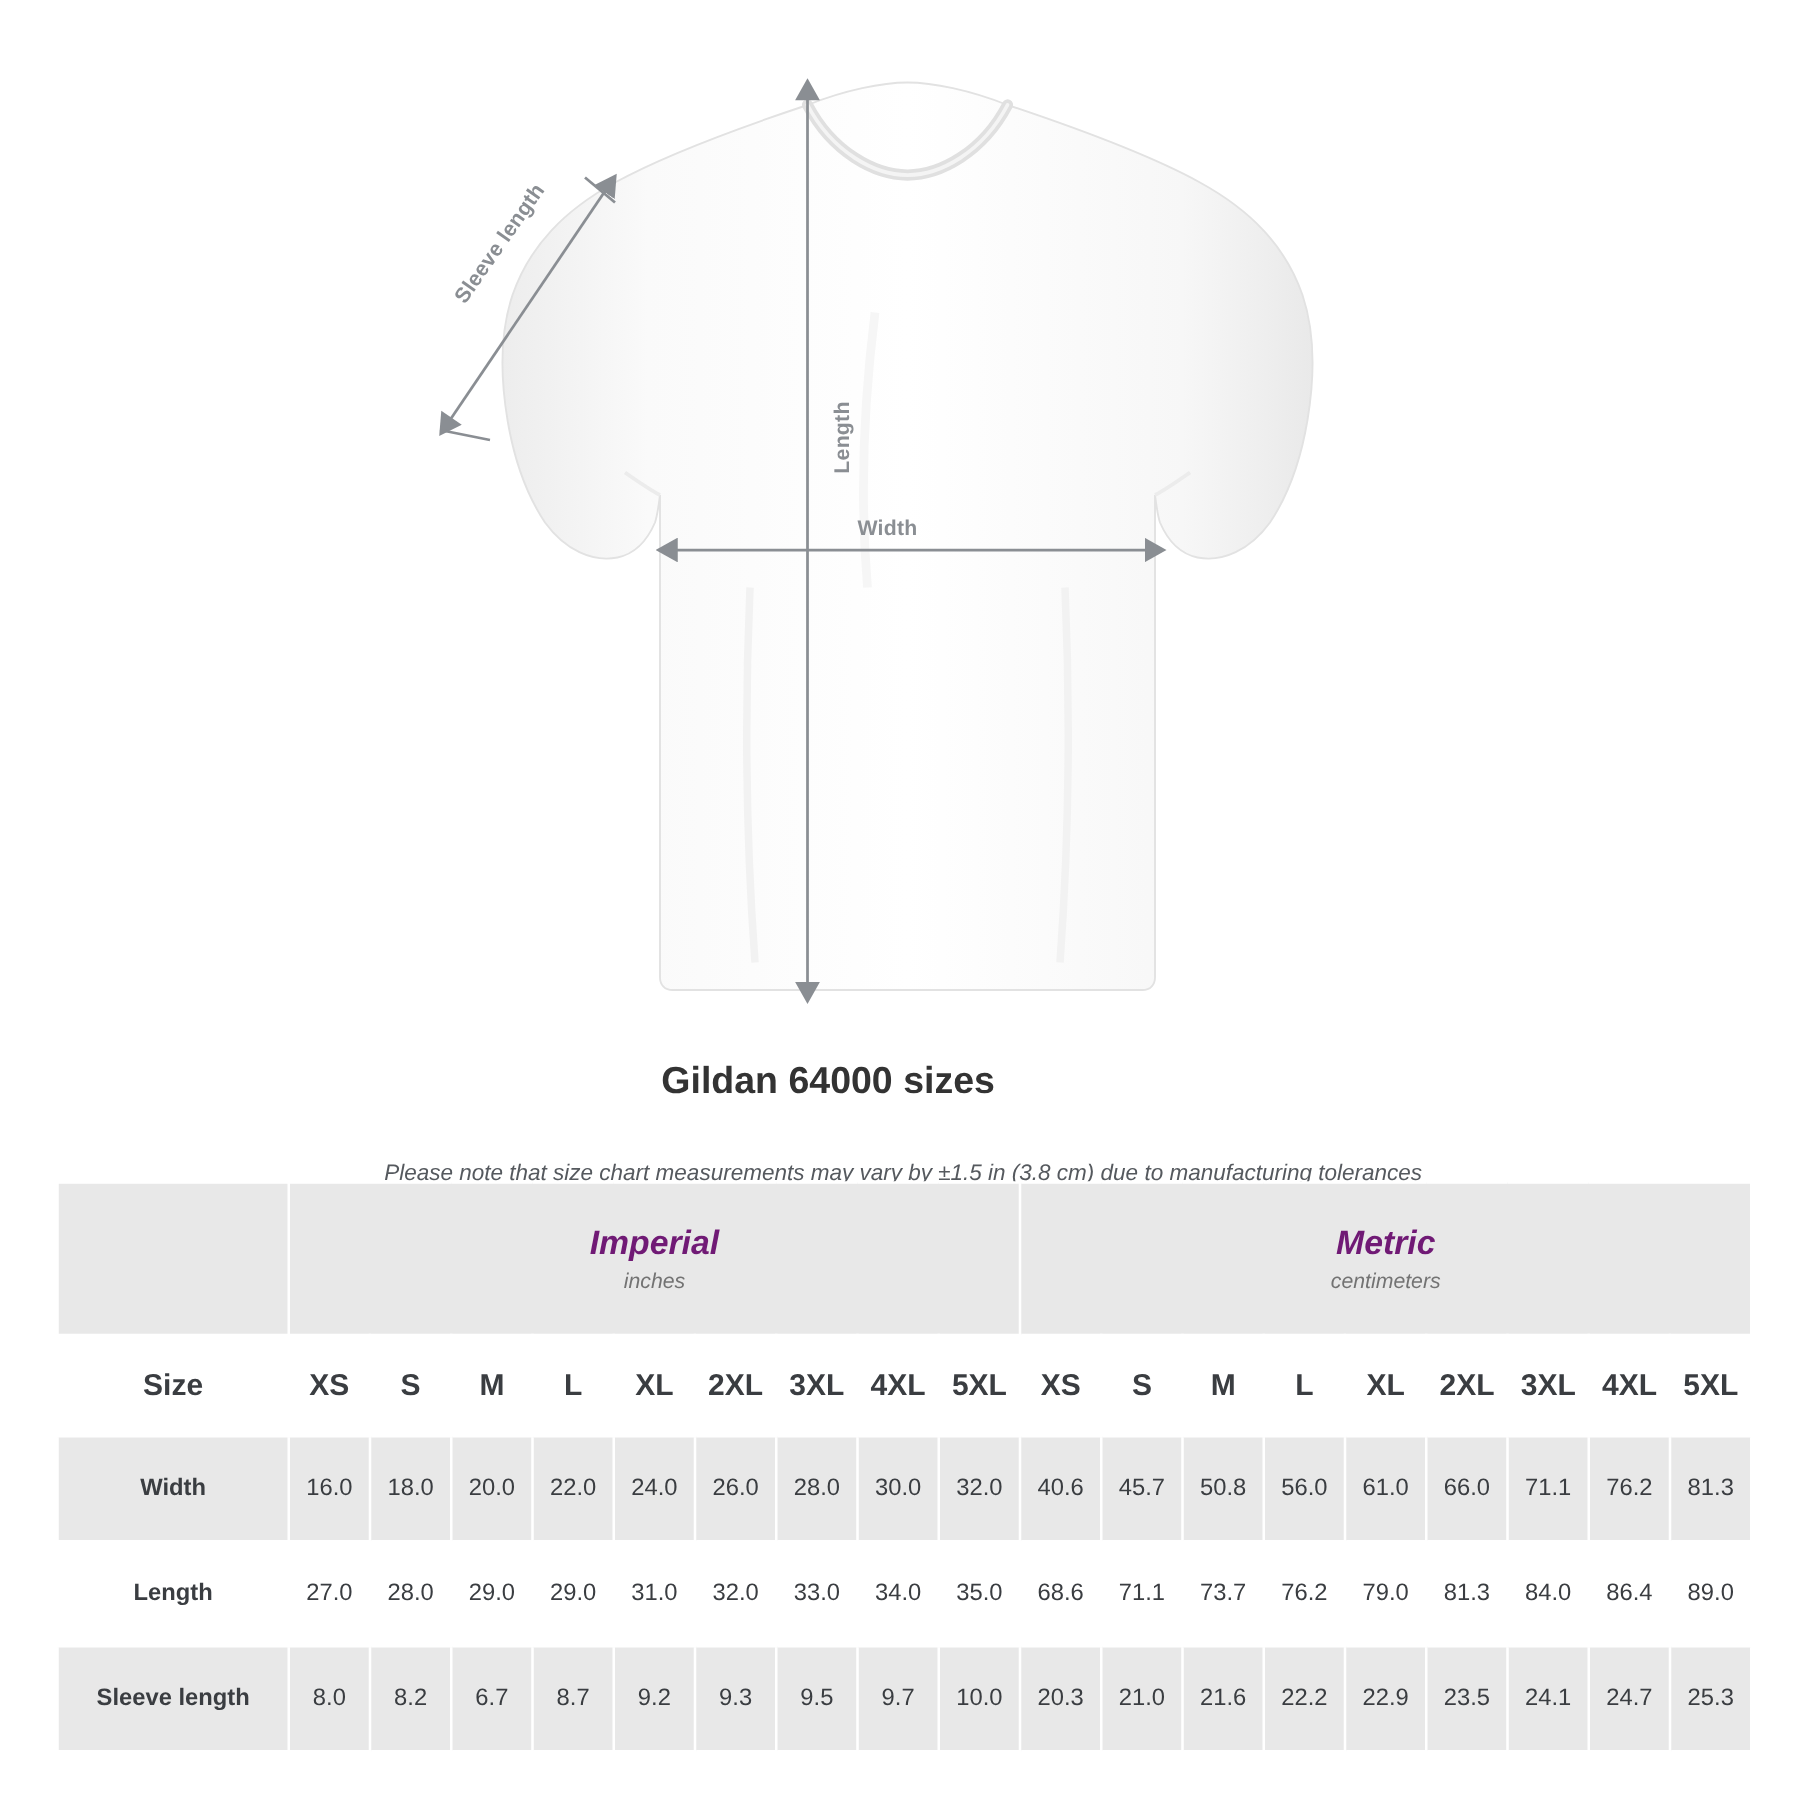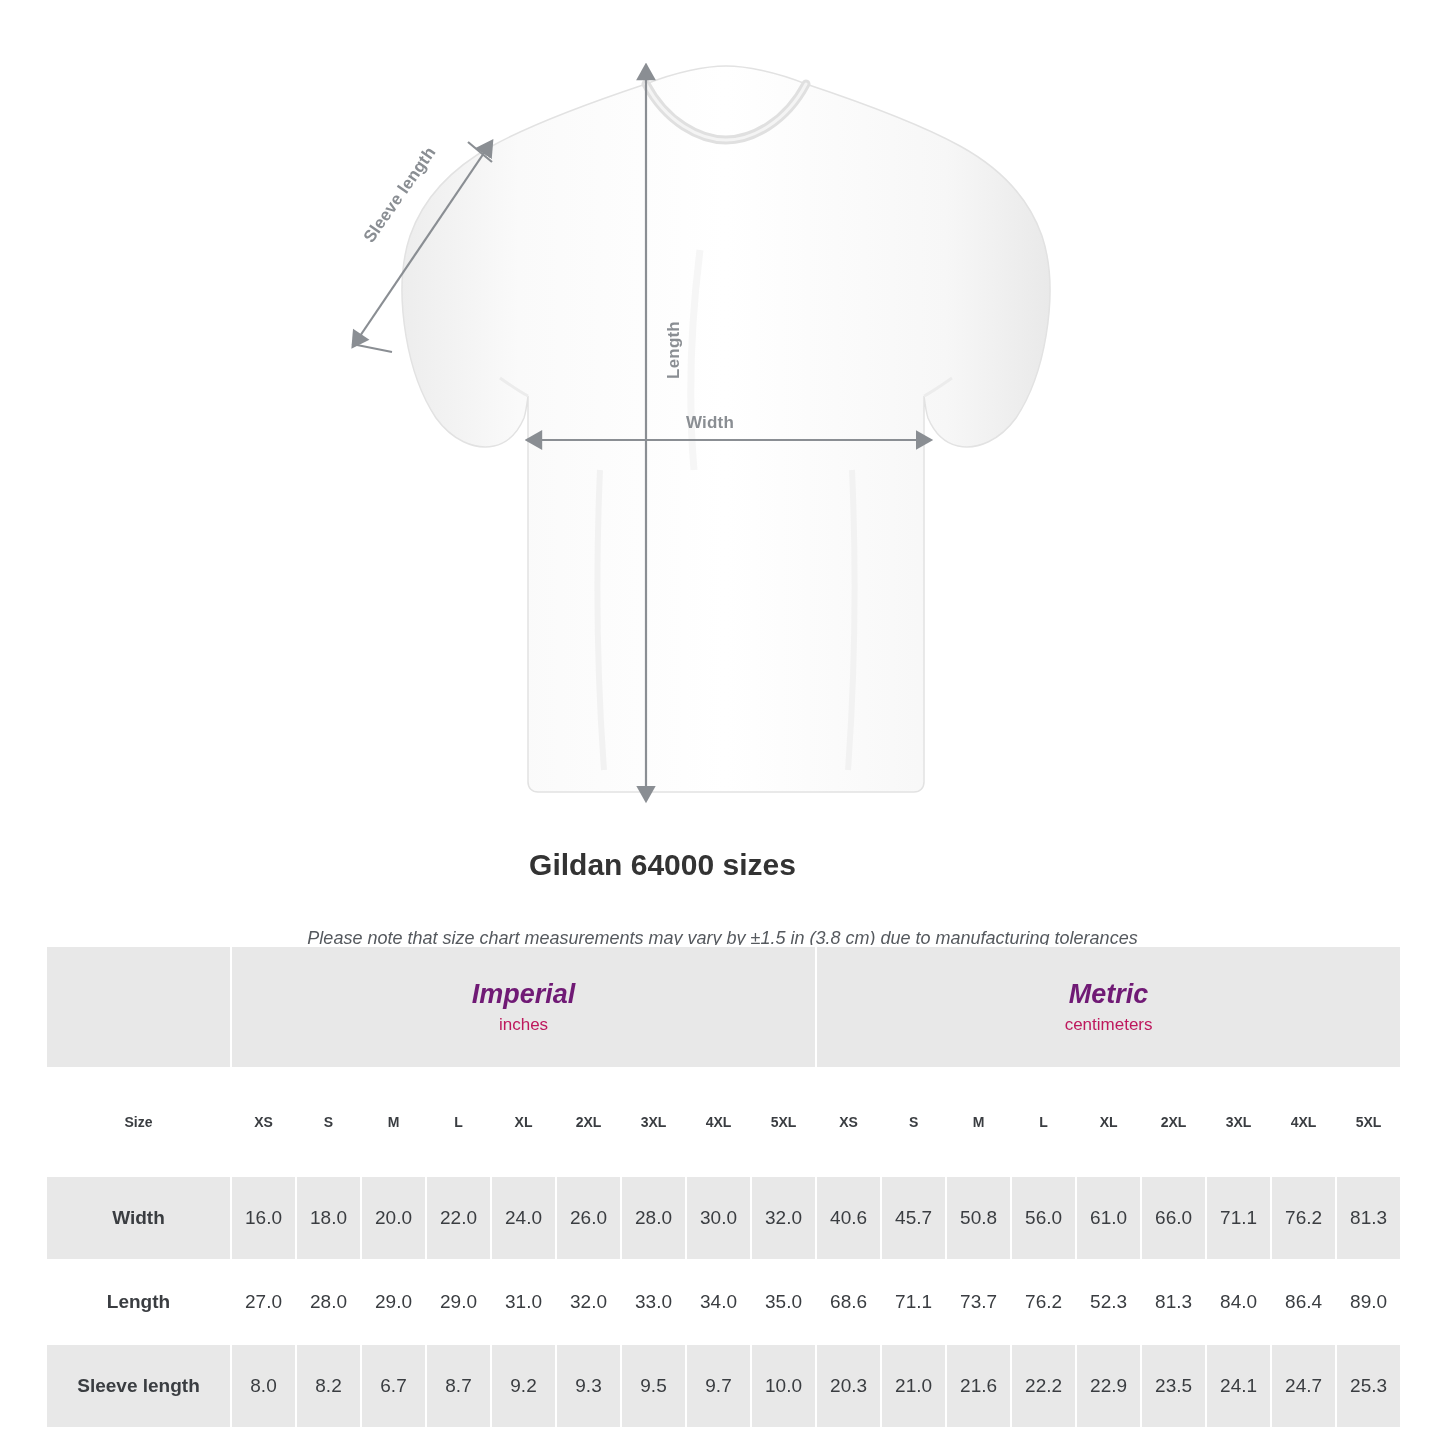--- a/index.html
+++ b/index.html
@@ -101,29 +101,30 @@
   }
   .unit-name {
     font-size: 27px;
     font-style: italic;
     font-weight: bold;
     color: #701a75;
     line-height: 1.15;
   }
   .unit-sub {
     font-size: 17px;
-    color: #be185d;
+    font-style: italic;
+    color: #737373;
     padding-top: 4px;
     text-align: center;
   }
   tr.head-row td {
     background: #ffffff;
-    height: 108px;
-    font-weight: bold;
-    font-size: 14px;
+    height: 81px;
+    font-weight: bold;
+    font-size: 24px;
     color: #3a3d41;
   }
   tr.head-row td.rowlabel { background: #ffffff; }
   tr.data-row td { height: 84px; }
   tr.odd td  { background: #e8e8e8; }
   tr.even td { background: #ffffff; }
   td.rowlabel {
     font-weight: bold;
     font-size: 20px;
     color: #3a3d41;
@@ -276,21 +277,21 @@
             <td>29.0</td>
             <td>31.0</td>
             <td>32.0</td>
             <td>33.0</td>
             <td>34.0</td>
             <td>35.0</td>
             <td>68.6</td>
             <td>71.1</td>
             <td>73.7</td>
             <td>76.2</td>
-            <td>52.3</td>
+            <td>79.0</td>
             <td>81.3</td>
             <td>84.0</td>
             <td>86.4</td>
             <td>89.0</td>
           </tr>
           <tr class="data-row odd">
             <td class="rowlabel">Sleeve length</td>
             <td>8.0</td>
             <td>8.2</td>
             <td>6.7</td>

